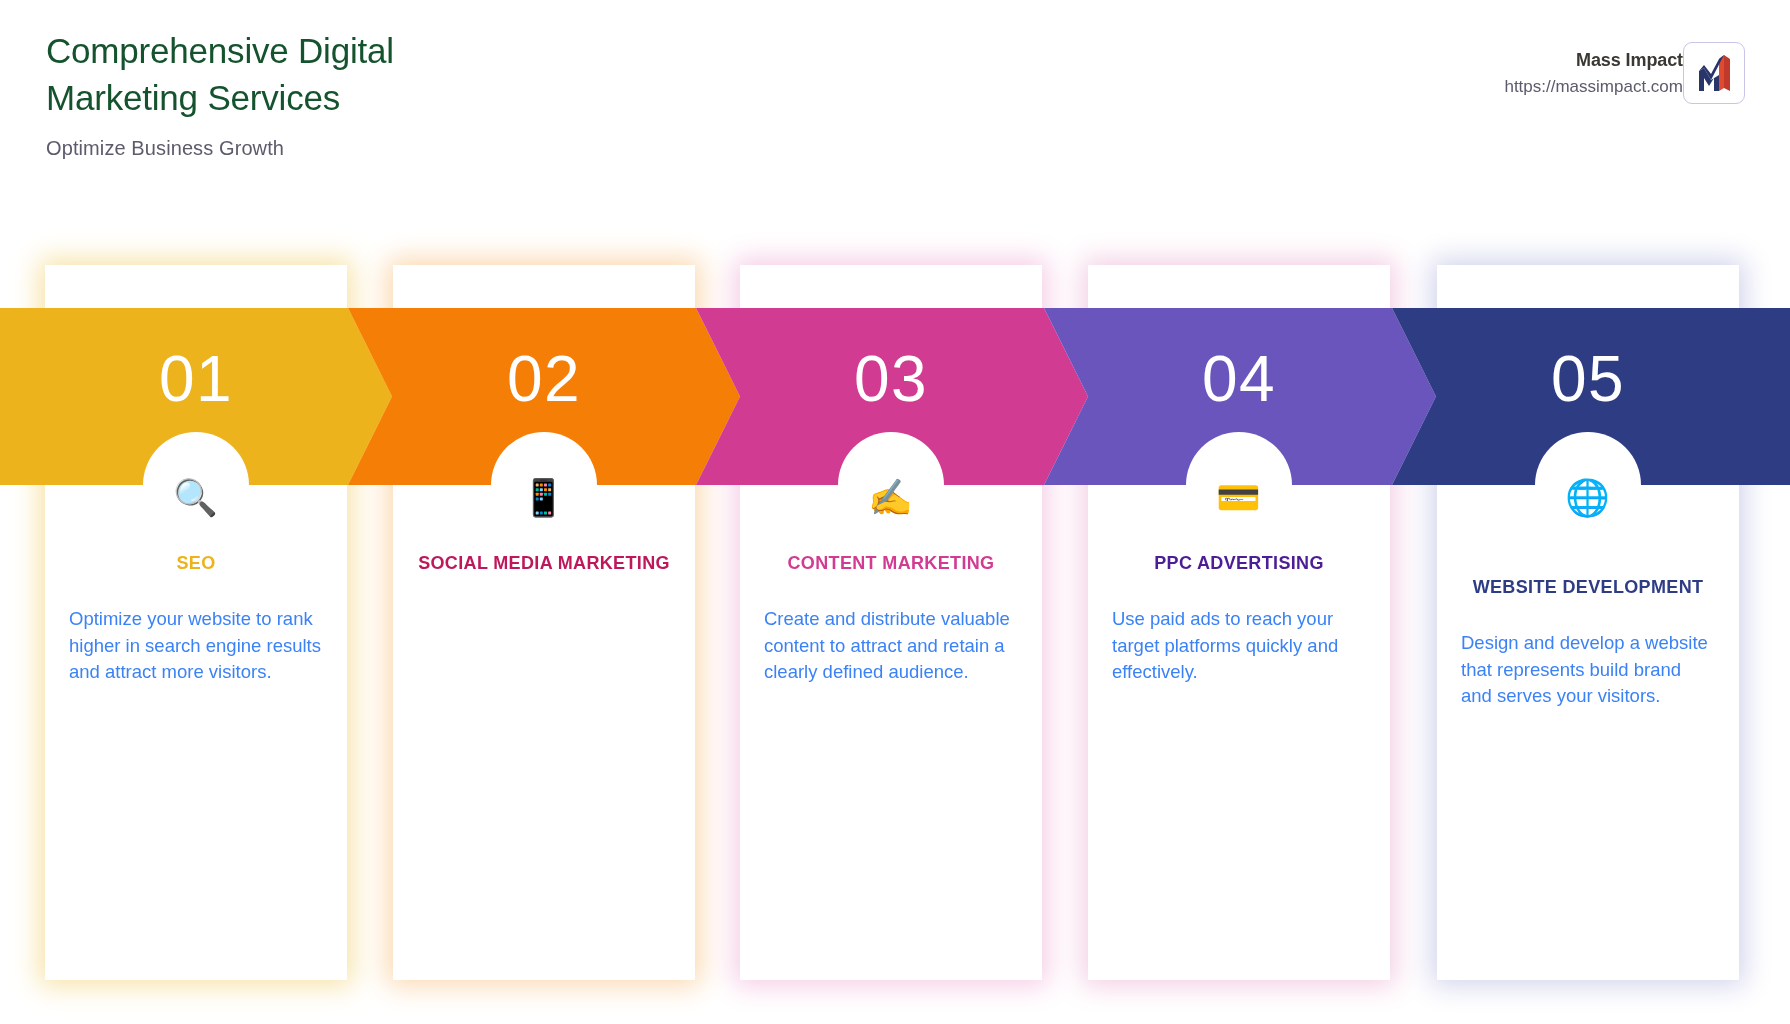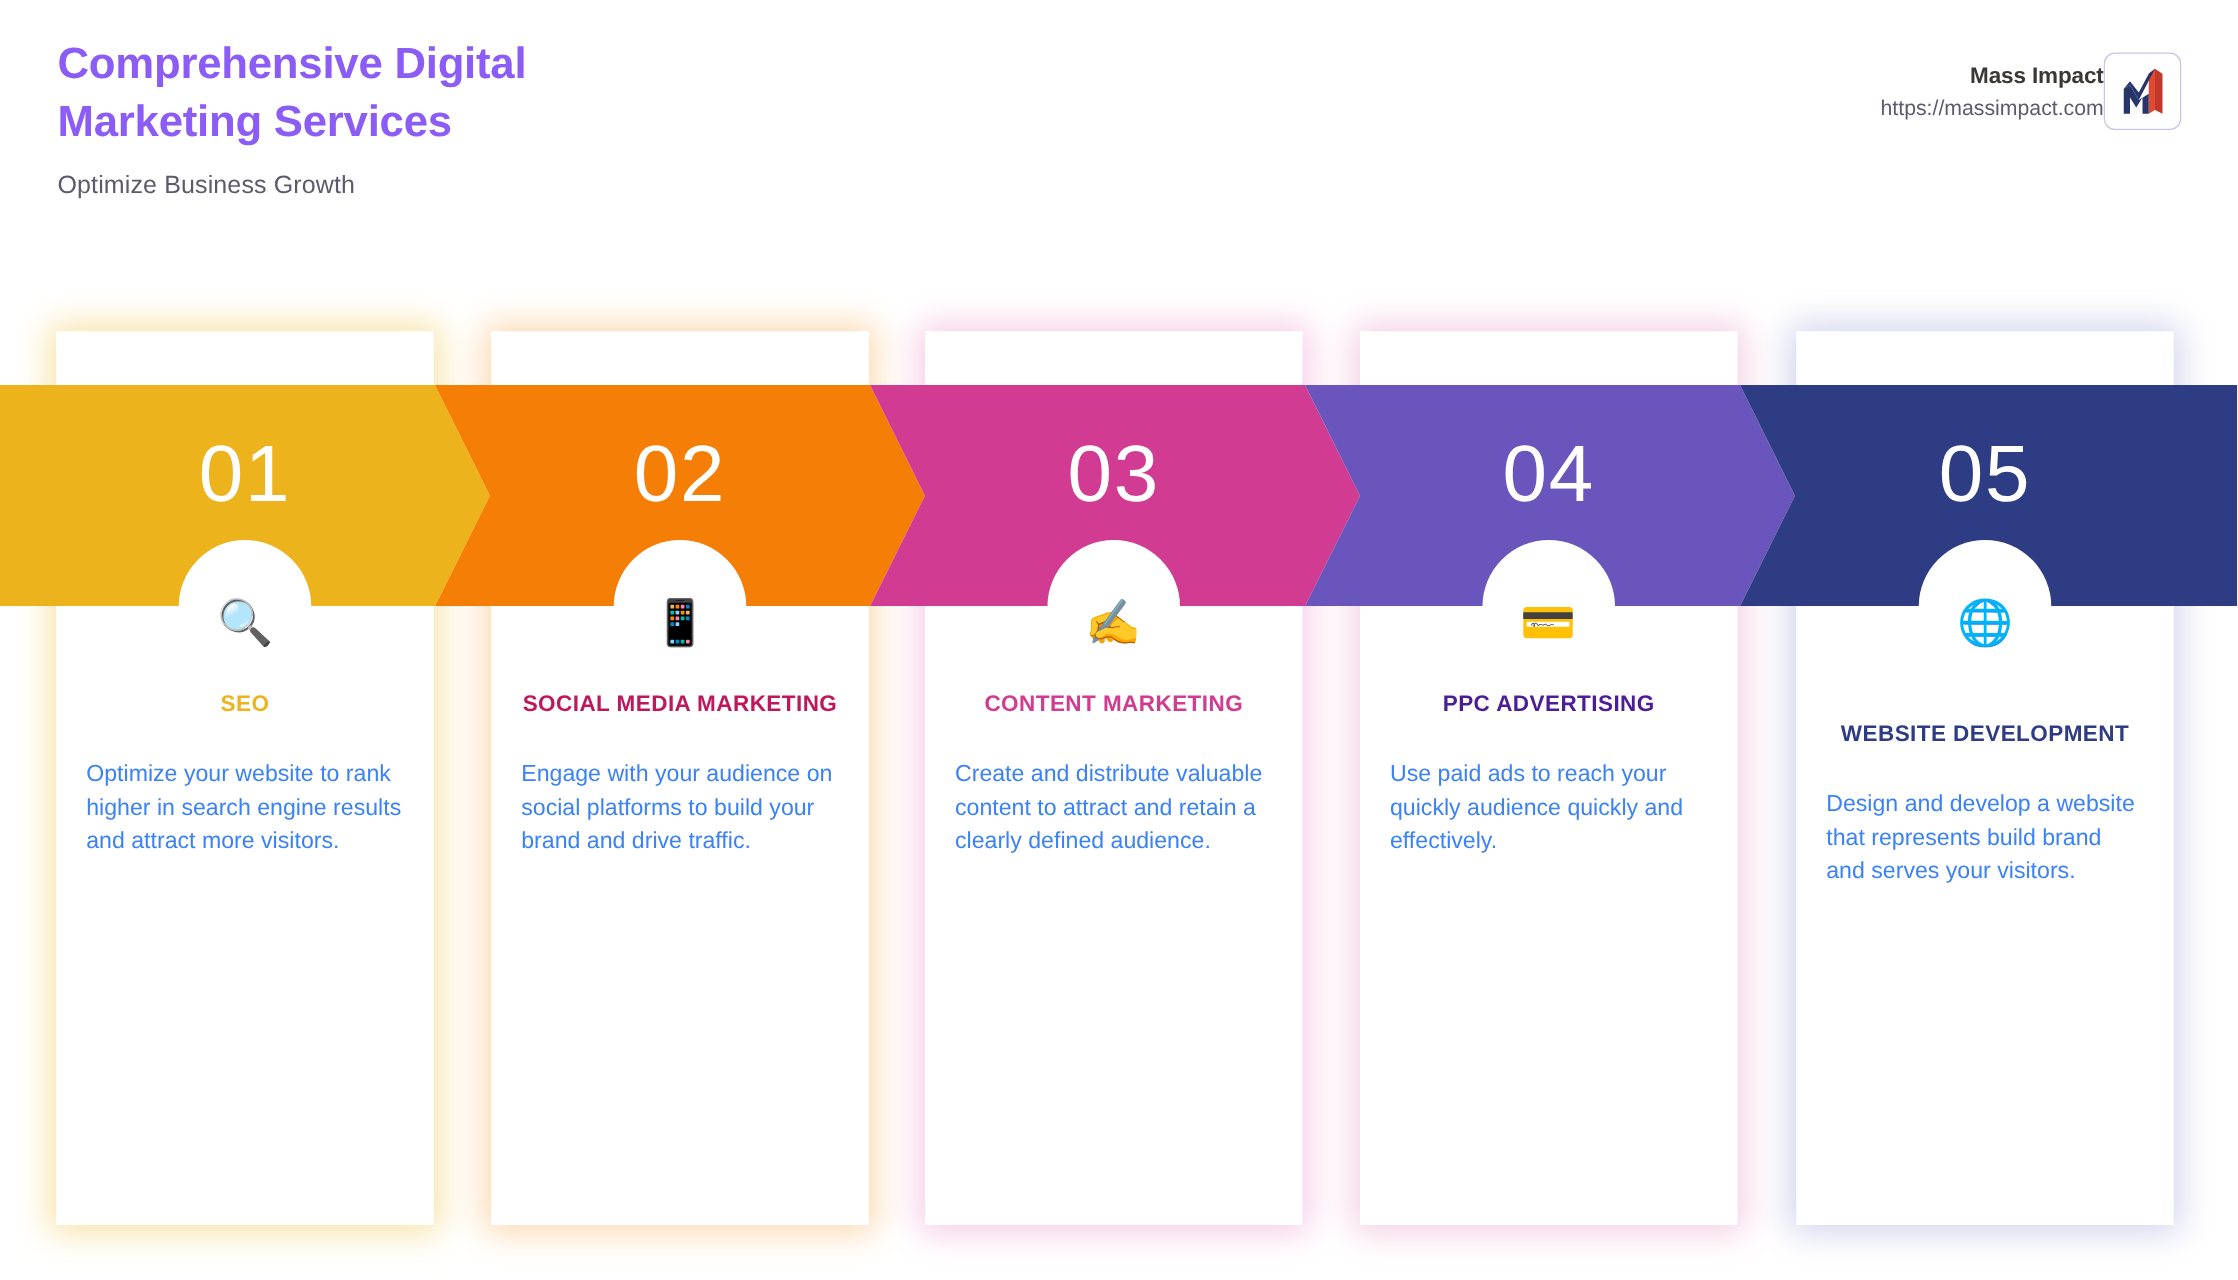--- a/index.html
+++ b/index.html
@@ -11,22 +11,22 @@
     position:relative;
   }
 
   
   #header { position:absolute; left:0; top:0; width:1790px; height:230px; }
 
   #title-block { position:absolute; left:46px; top:28px; width:900px; }
   #page-title {
     font-size:35px;
     line-height:1.33;
-    font-weight:700;
-    color:#8b5cf6;
+    font-weight:400;
+    color:#14532d;
     letter-spacing:-0.2px;
     max-width:400px;
   }
   #page-subtitle {
     margin-top:16px;
     font-size:20px;
     font-weight:400;
     color:#5d5a6b;
     letter-spacing:0.1px;
   }
@@ -162,35 +162,34 @@
       <div class="card-icon">🔍</div>
       <div class="card-inner">
         <div class="card-title" style="color: rgb(236, 179, 28);">SEO</div>
         <div class="card-desc">Optimize your website to rank higher in search engine results and attract more visitors.</div>
       </div>
     </div>
     <div class="card" style="left: 393px; width: 302px; top: 265px; height: 715px; box-shadow: rgb(251, 217, 176) 0px 0px 26px 6px;">
       <div class="card-icon">📱</div>
       <div class="card-inner">
         <div class="card-title" style="color: #be185d;">Social Media Marketing</div>
-        <div class="card-desc">Engage with your audience on social platforms to build your brand and drive traffic.</div>
       </div>
     </div>
     <div class="card" style="left: 740px; width: 302px; top: 265px; height: 715px; box-shadow: rgb(246, 205, 230) 0px 0px 26px 6px;">
       <div class="card-icon">✍️</div>
       <div class="card-inner">
         <div class="card-title" style="color: rgb(209, 59, 146);">Content Marketing</div>
         <div class="card-desc">Create and distribute valuable content to attract and retain a clearly defined audience.</div>
       </div>
     </div>
     <div class="card" style="left: 1088px; width: 302px; top: 265px; height: 715px; box-shadow: rgb(243, 207, 228) 0px 0px 26px 6px;">
       <div class="card-icon">💳</div>
       <div class="card-inner">
         <div class="card-title" style="color: #4c1d95;">PPC Advertising</div>
-        <div class="card-desc">Use paid ads to reach your quickly audience quickly and effectively.</div>
+        <div class="card-desc">Use paid ads to reach your target platforms quickly and effectively.</div>
       </div>
     </div>
     <div class="card" style="left: 1437px; width: 302px; top: 265px; height: 715px; box-shadow: rgb(211, 213, 236) 0px 0px 26px 6px;">
       <div class="card-icon">🌐</div>
       <div class="card-inner">
         <div class="card-title" style="color: rgb(46, 60, 132); margin-top: 24px;">Website Development</div>
         <div class="card-desc">Design and develop a website that represents build brand and serves your visitors.</div>
       </div>
     </div>
   </div>

